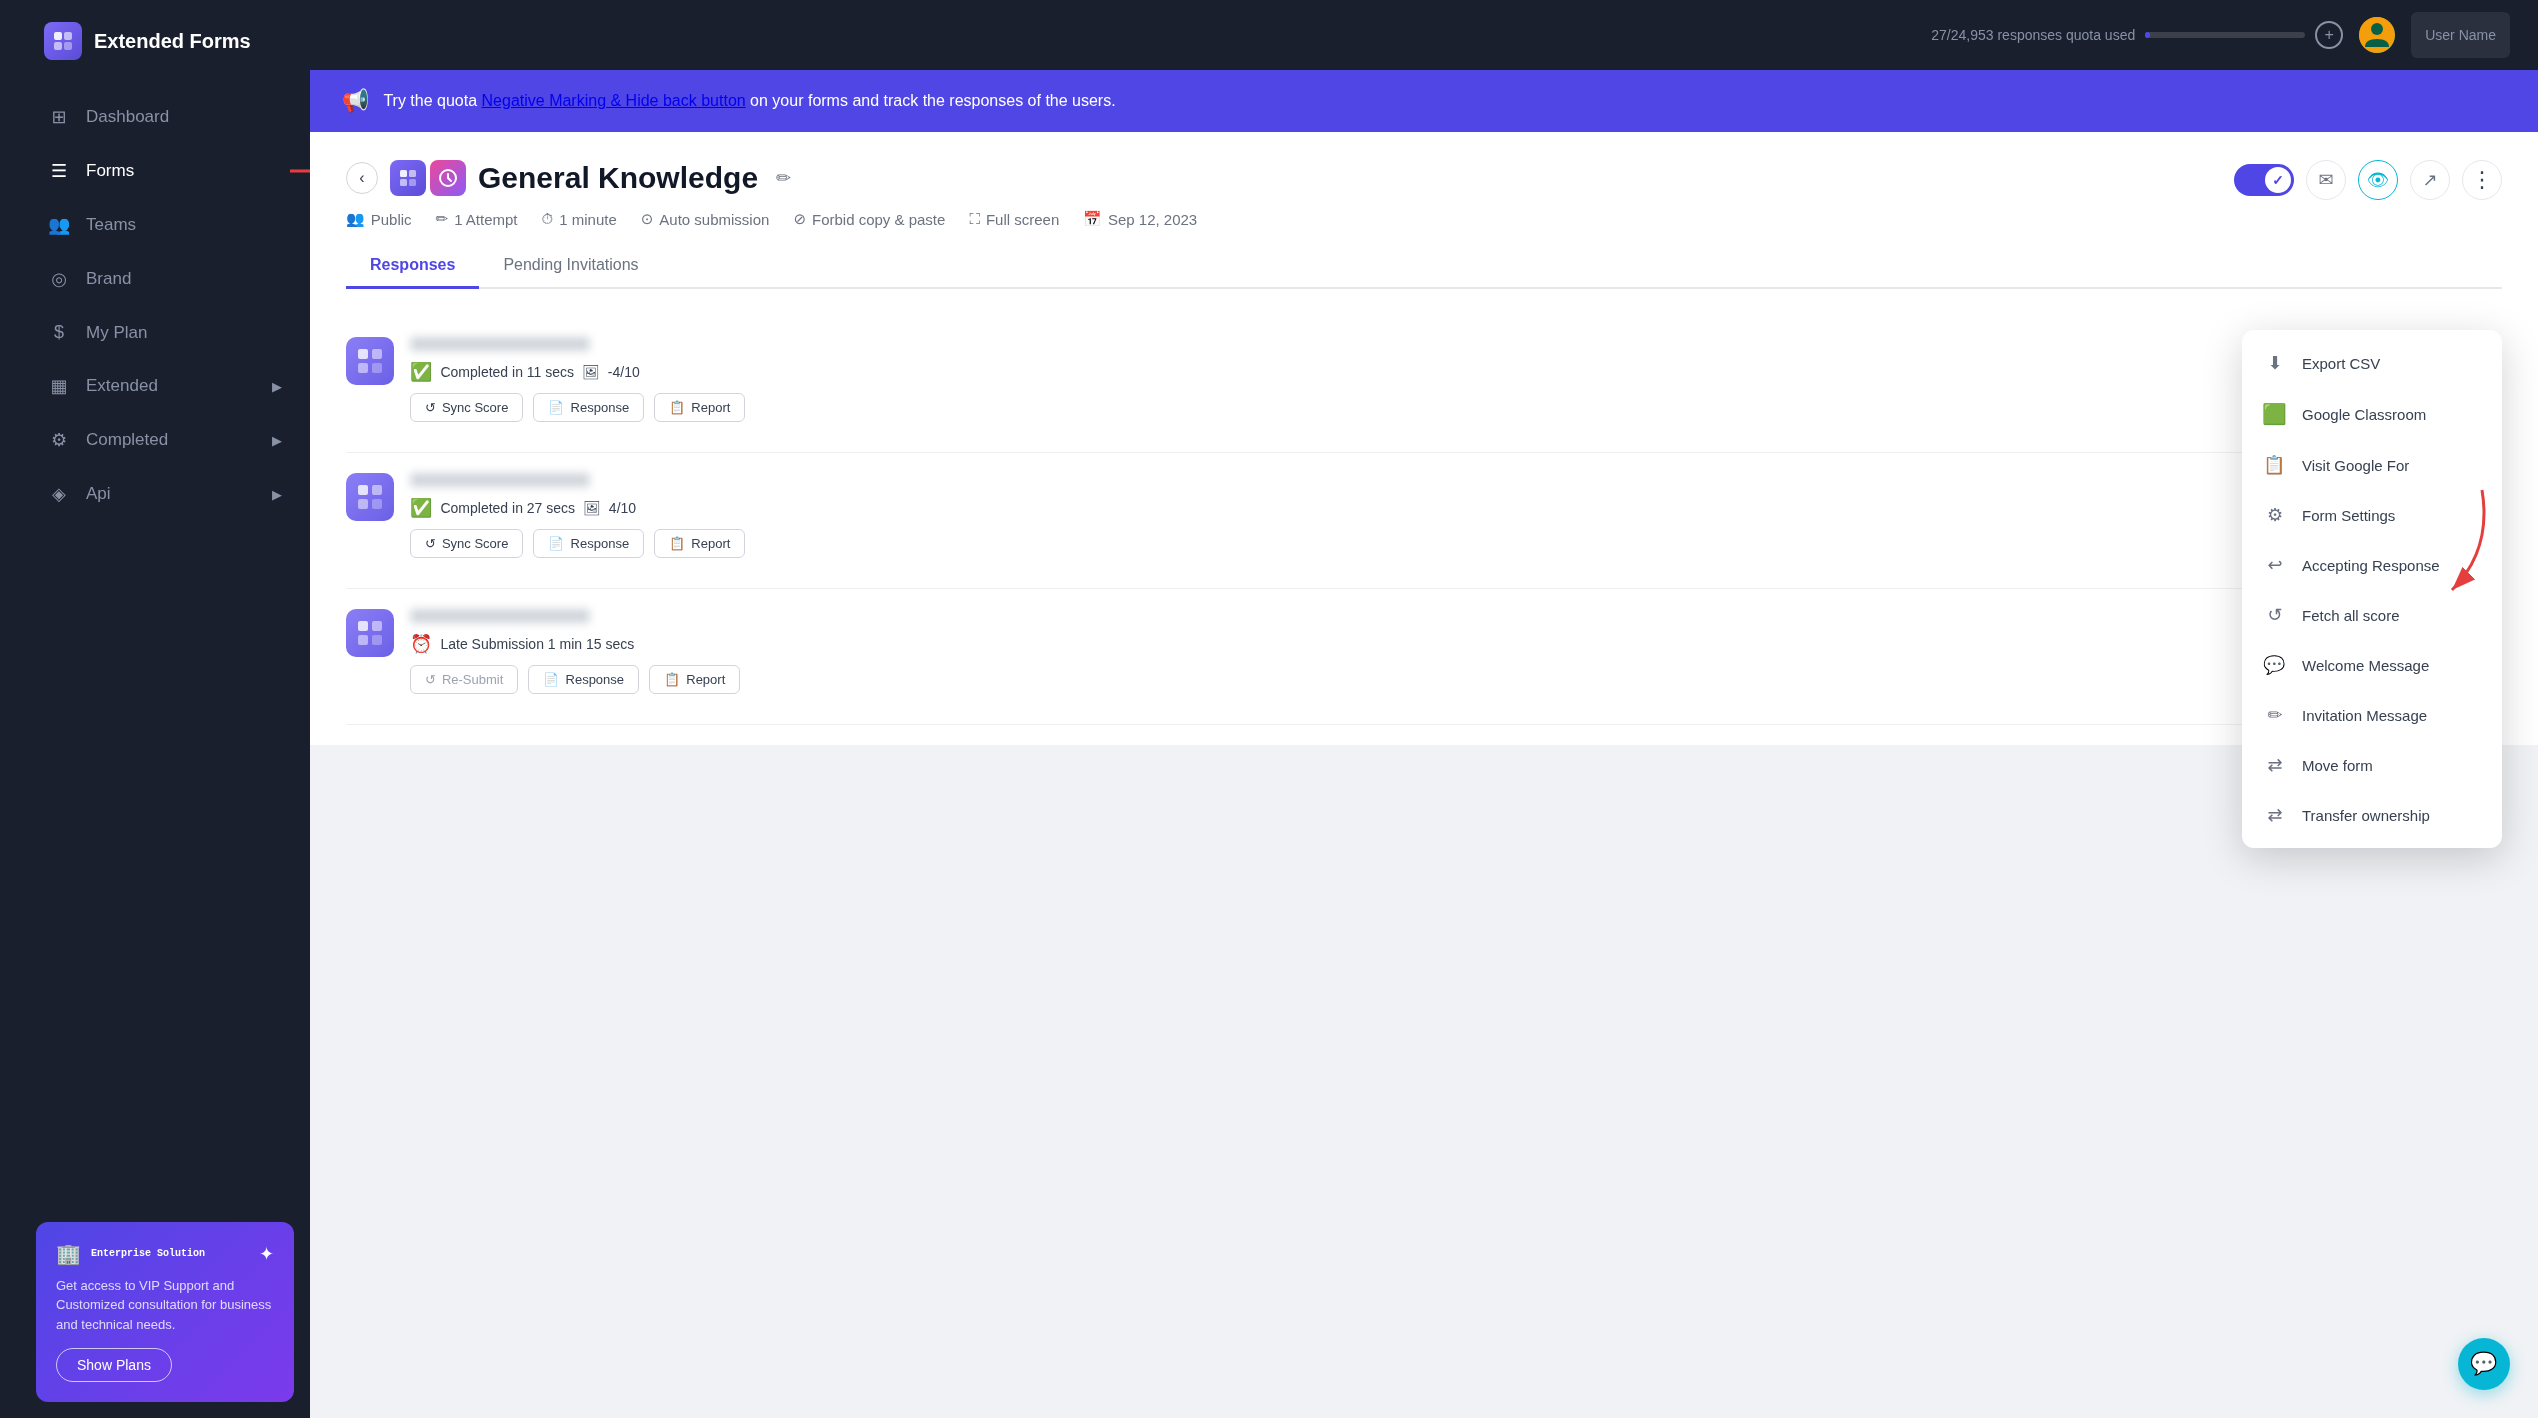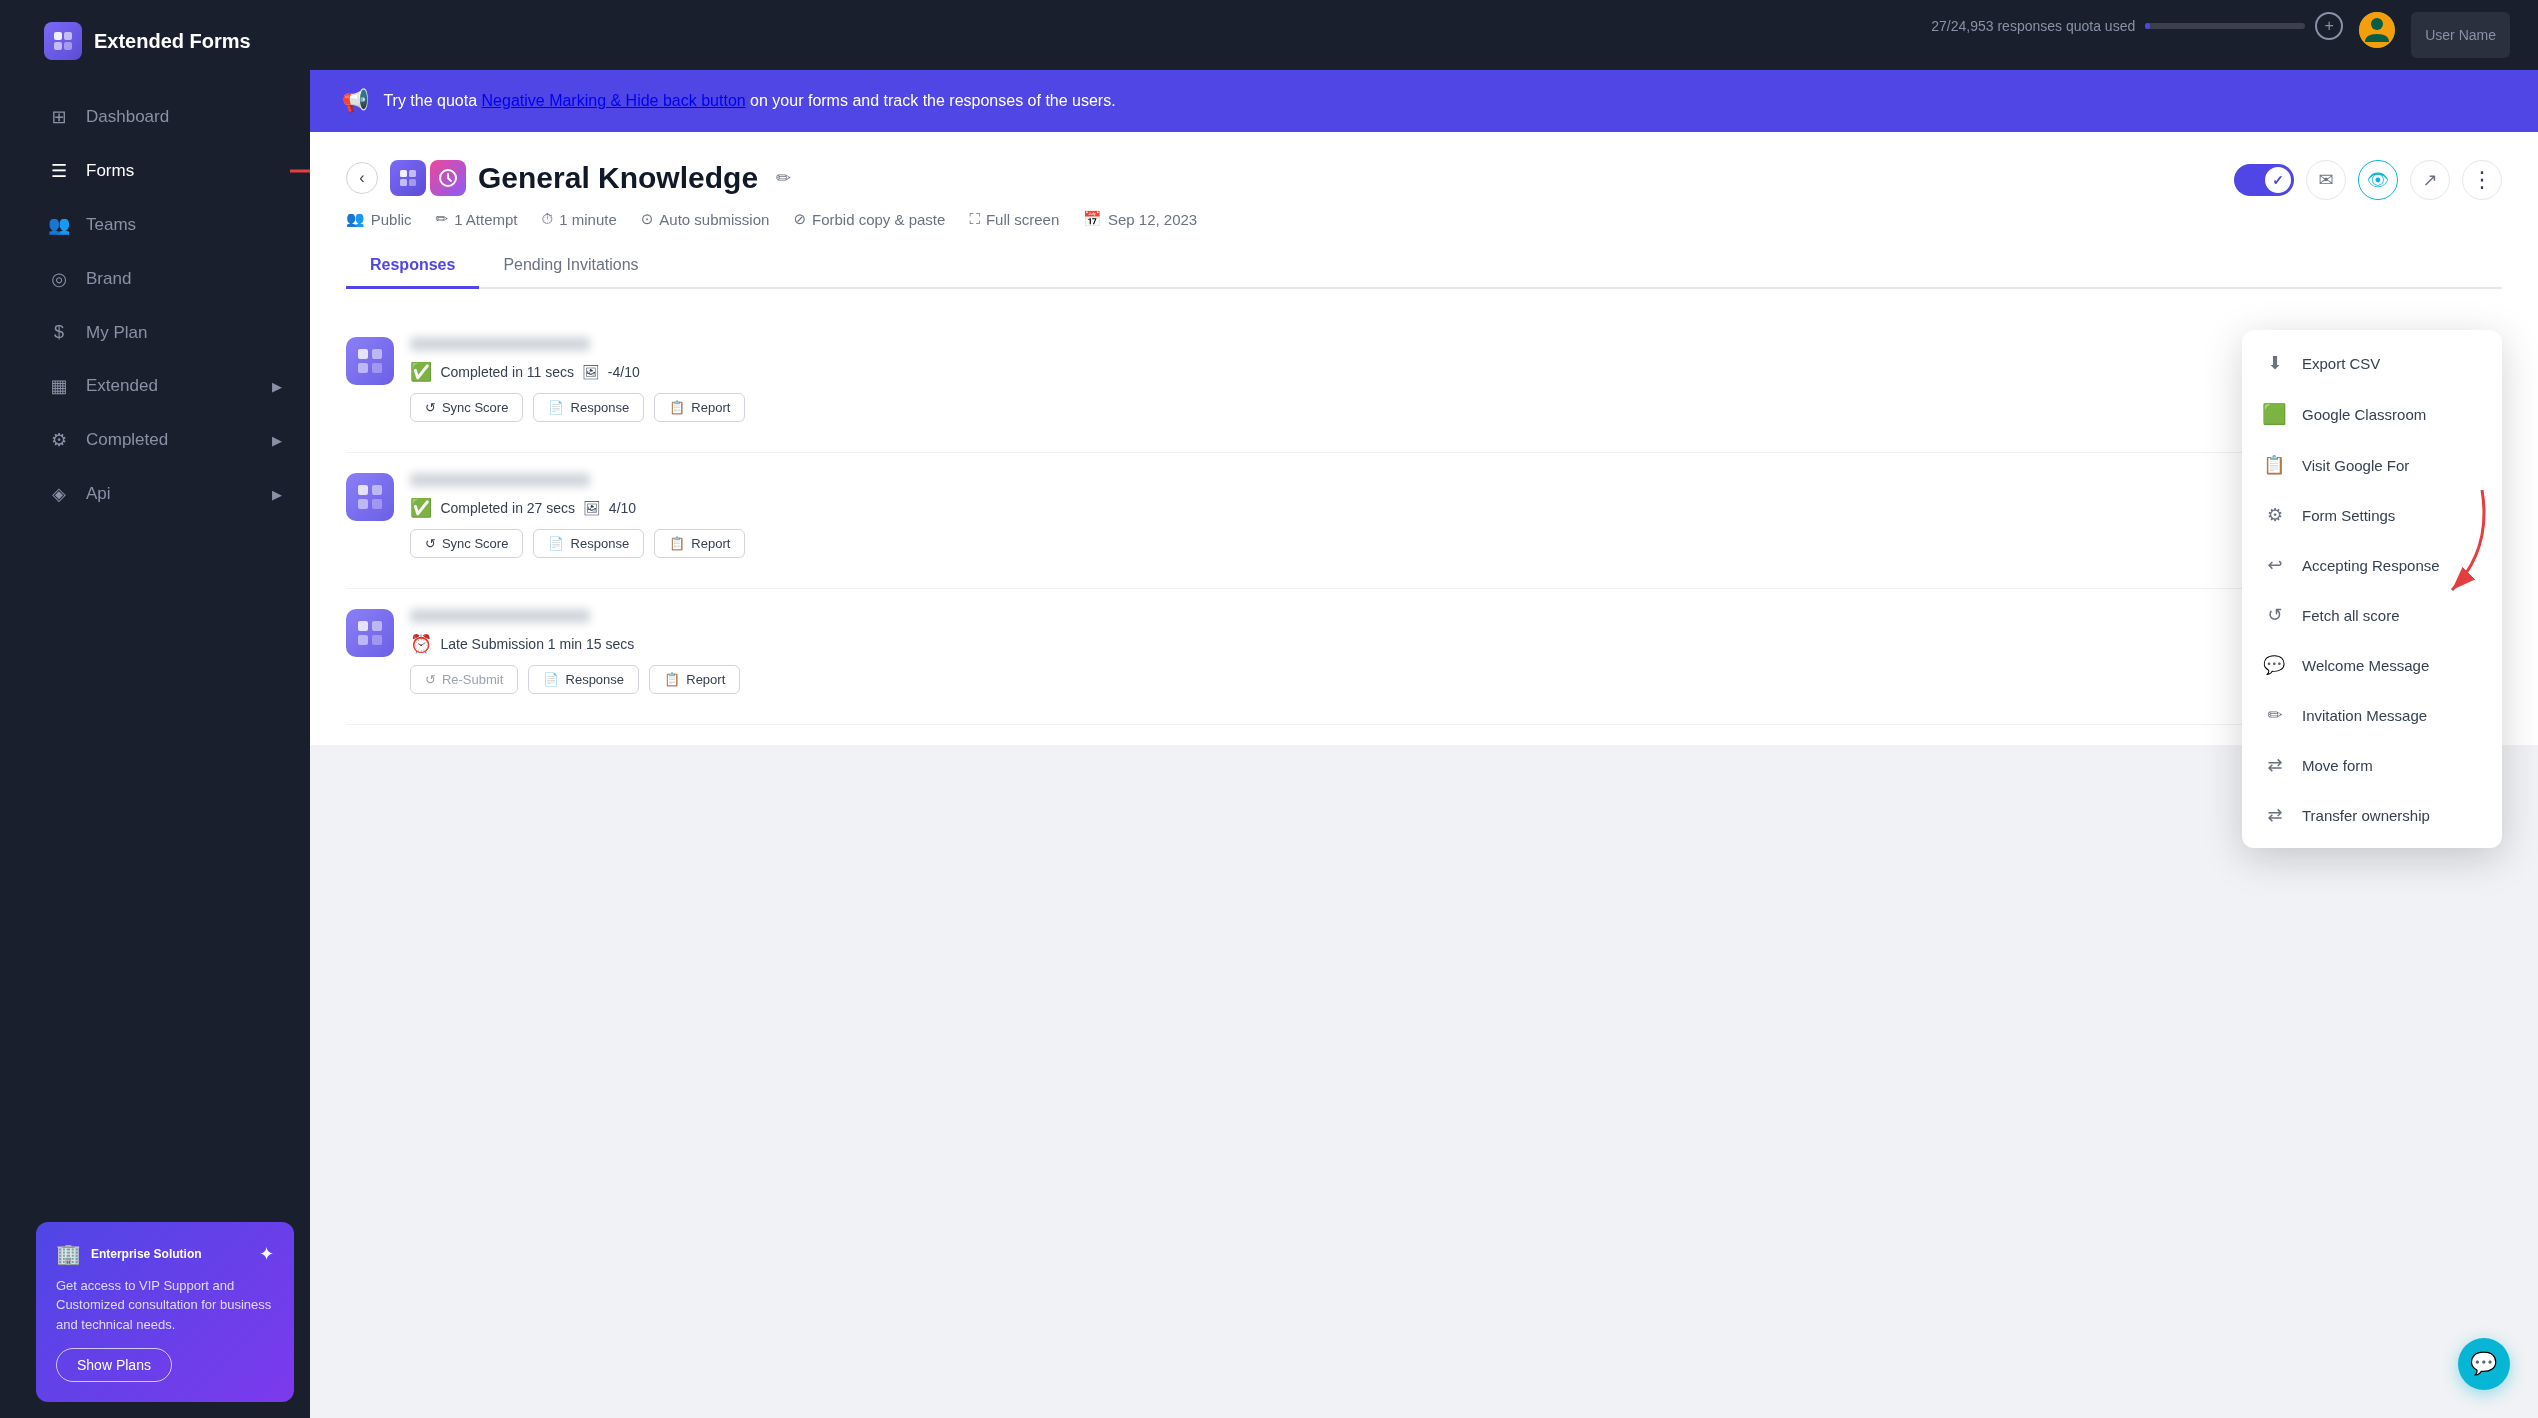--- a/index.html
+++ b/index.html
@@ -66,21 +66,21 @@
       border-radius: 12px;
       padding: 20px;
       color: #fff;
     }
     .enterprise-header {
       display: flex;
       align-items: center;
       gap: 10px;
       margin-bottom: 10px;
     }
-    .enterprise-title { font-size: 12px; font-weight: 600; }
+    .enterprise-title { font-size: 10px; font-weight: 600; font-family: Liberation Mono, monospace; }
     .enterprise-desc { font-size: 13px; color: rgba(255,255,255,0.8); line-height: 1.5; margin-bottom: 14px; }
     .enterprise-btn {
       background: transparent;
       border: 1.5px solid rgba(255,255,255,0.7);
       color: #fff;
       padding: 8px 20px;
       border-radius: 20px;
       cursor: pointer;
       font-size: 14px;
     }
@@ -91,21 +91,21 @@
       display: flex;
       flex-direction: column;
       background: #f0f2f5;
       overflow: hidden;
     }
 
     
     .topbar {
       background: #1a1f2e;
       display: flex;
-      align-items: flex-start;
+      align-items: center;
       justify-content: flex-end;
       padding: 12px 28px;
       gap: 16px;
     }
     .quota-section {
       display: flex;
       align-items: center;
       gap: 10px;
     }
     .quota-text { color: #8892a4; font-size: 14px; }

